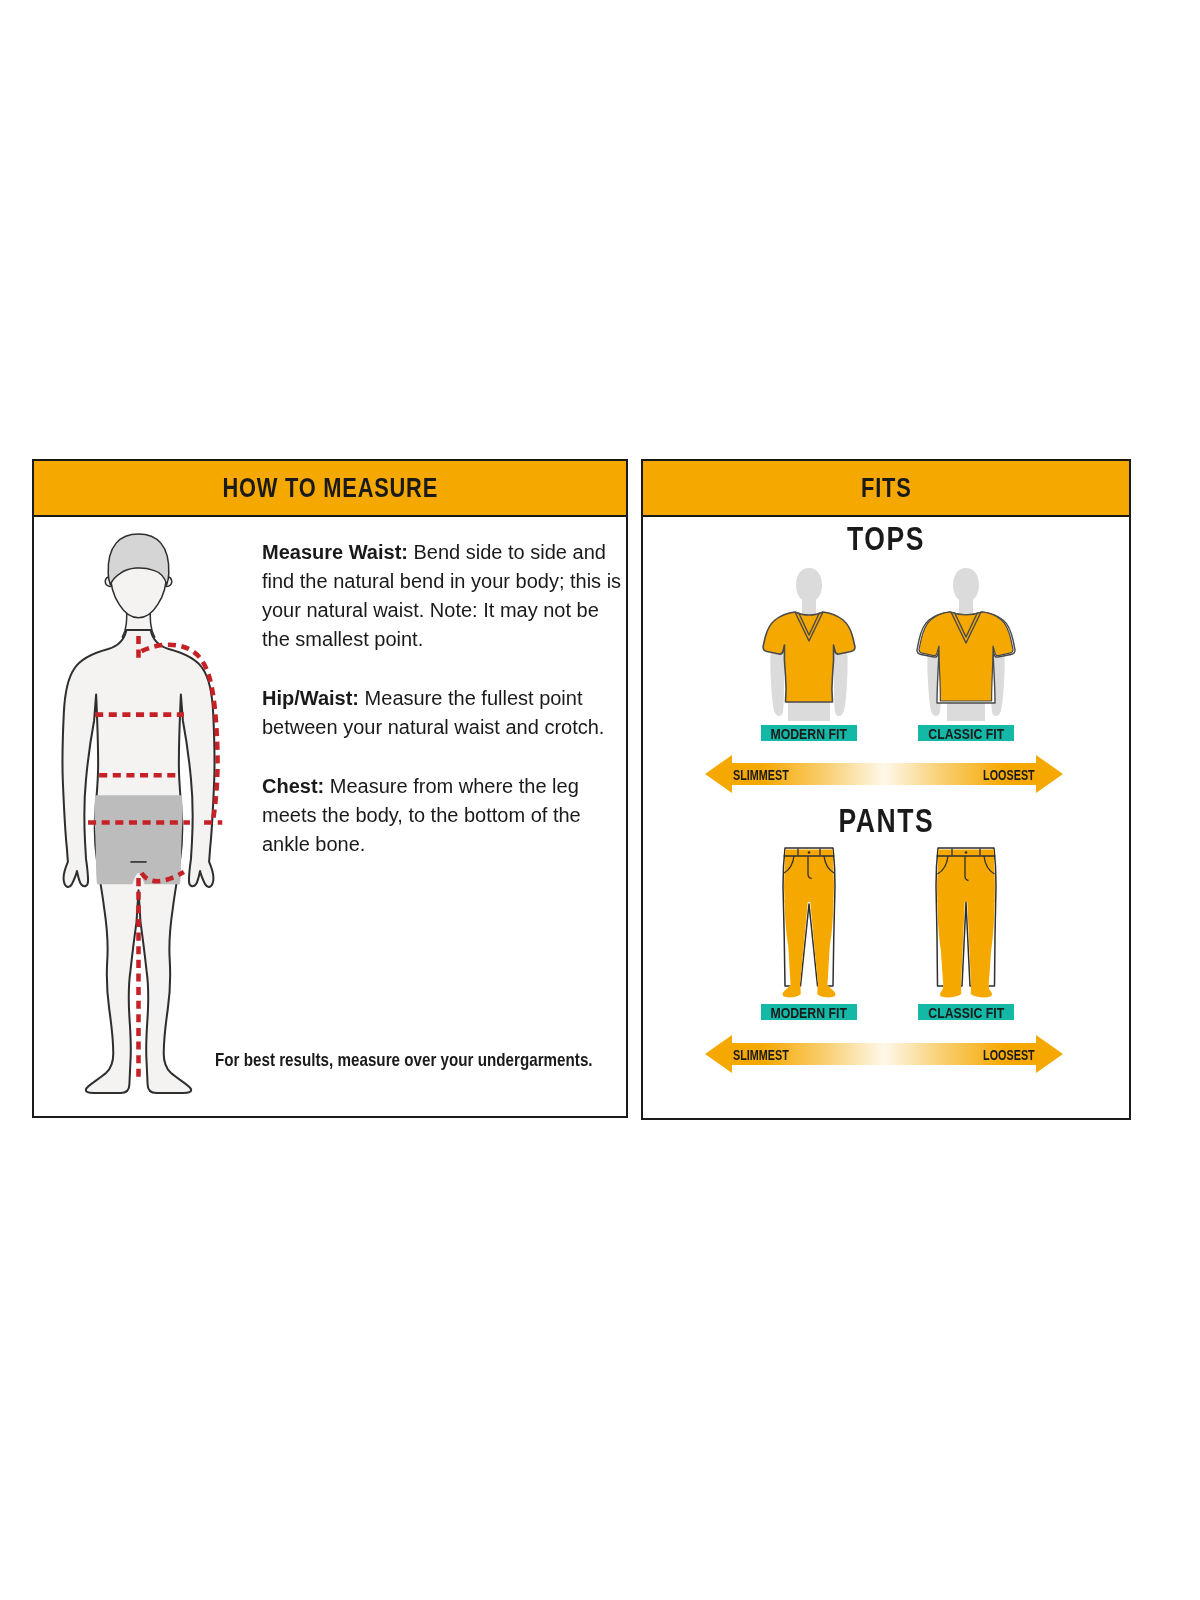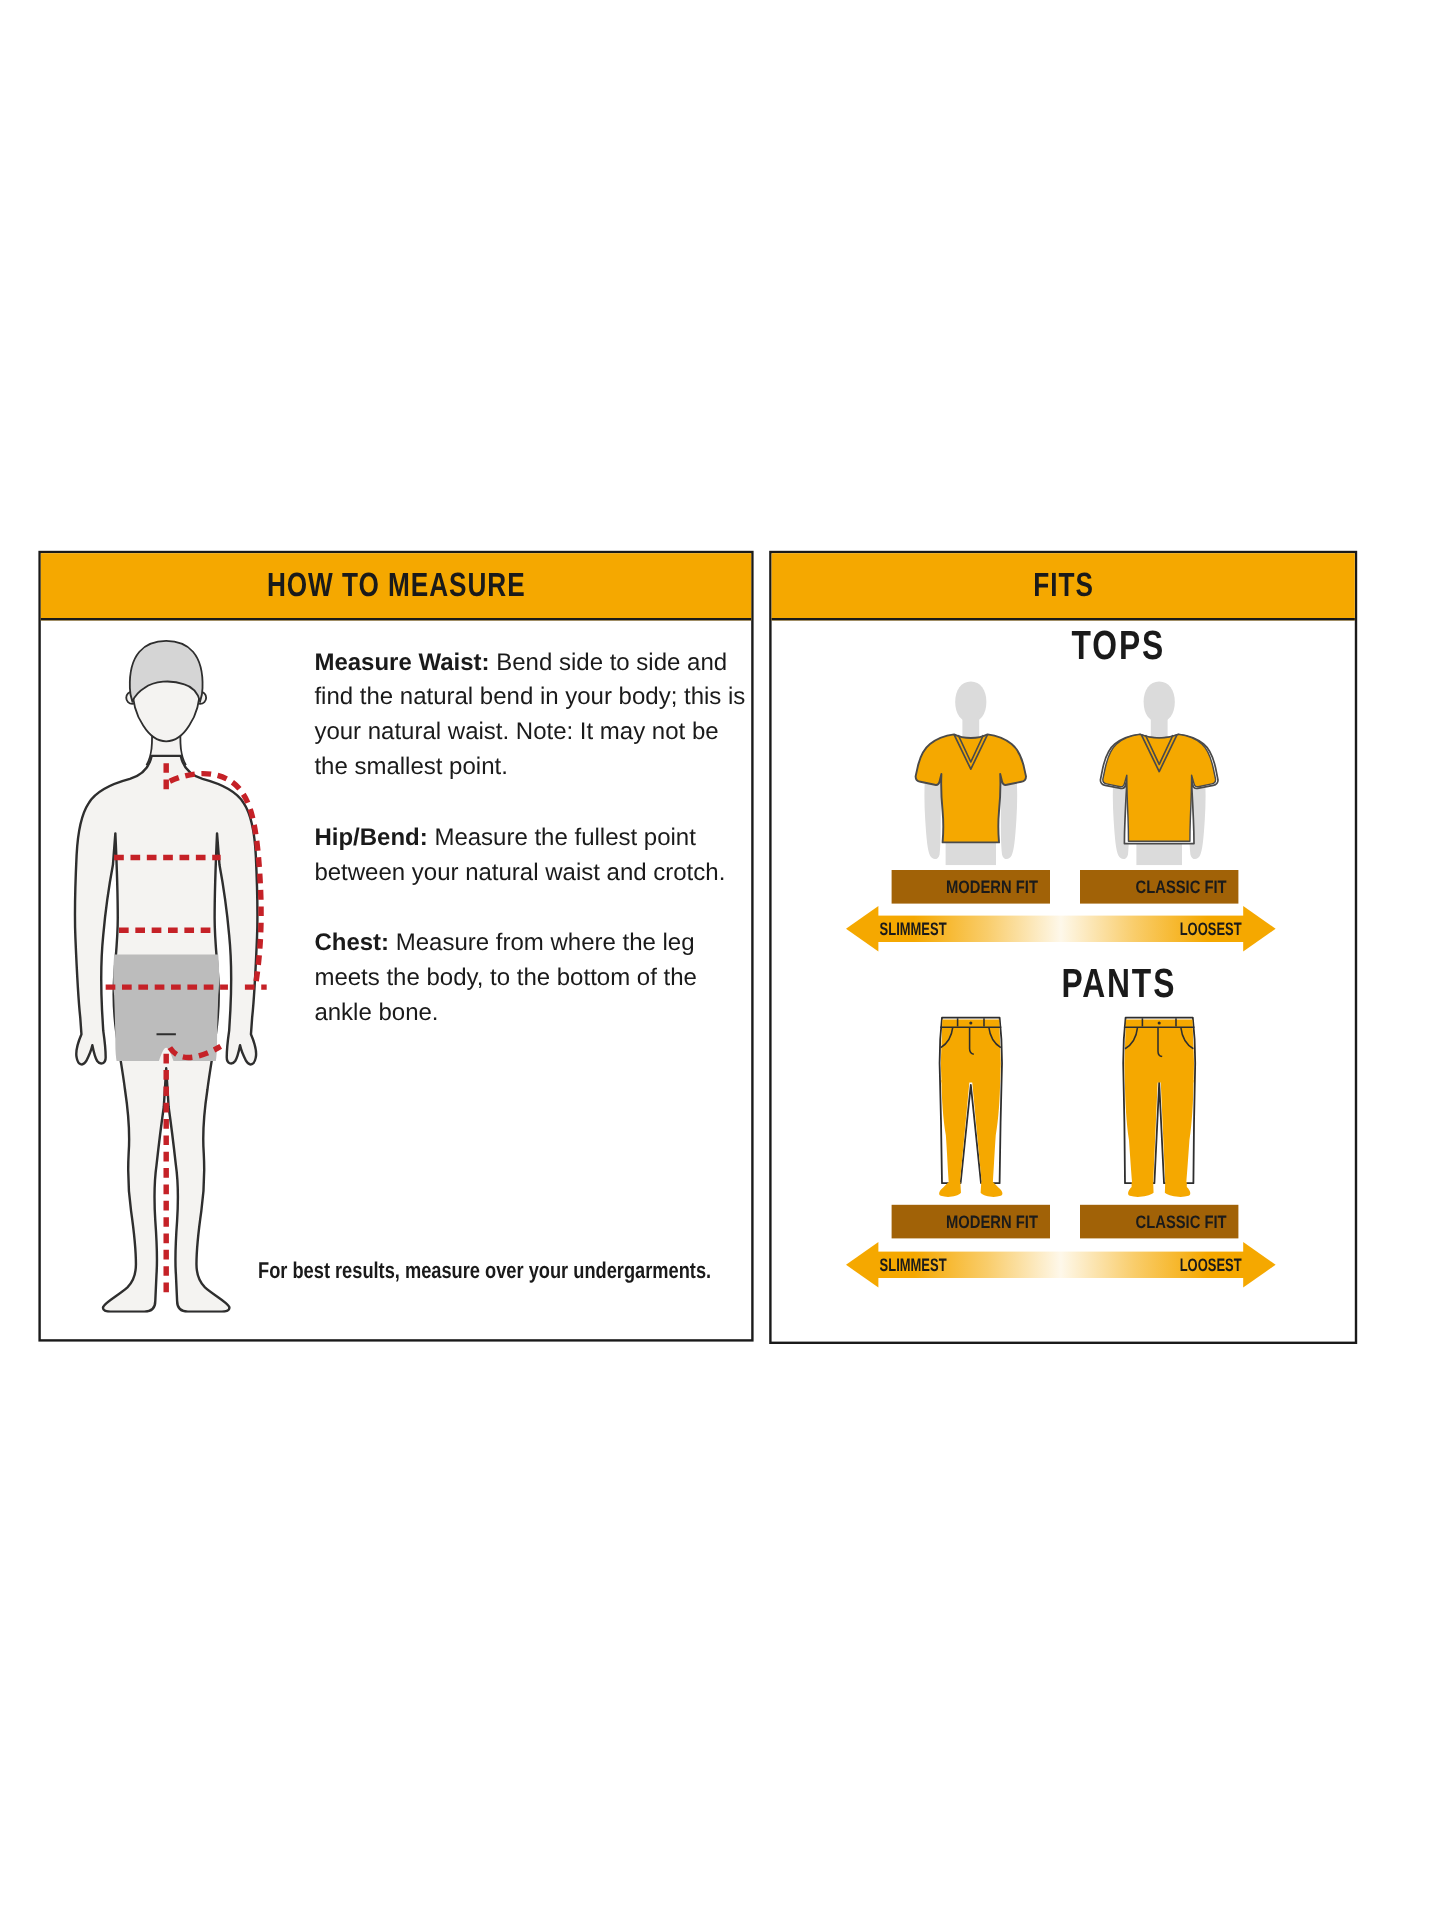--- a/index.html
+++ b/index.html
@@ -27,34 +27,34 @@
   .measure-item strong{font-weight:bold;}
   .measure-foot{
     position:absolute;left:181px;top:532px;margin:0;
     font-size:19px;font-weight:bold;white-space:nowrap;
     transform:scaleX(0.8);transform-origin:left center;
   }
 
   
   .group-heading{
     position:absolute;left:0;width:100%;margin:0;text-align:center;
-    font-size:34px;font-weight:bold;letter-spacing:2px;padding-left:46px;
+    font-size:34px;font-weight:bold;letter-spacing:2px;
   }
   .group-heading .hd-in{display:inline-block;transform:scaleX(0.78);white-space:nowrap;}
   .heading-tops{top:2px;}
   .heading-pants{top:284px;}
   .fig{position:absolute;transform:translateX(-50%);}
   .col-a{left:166px;}
   .col-b{left:323px;}
   .tops-row{top:46px;width:130px;height:158px;}
   .pants-row{top:327px;width:90px;height:158px;}
   .fit-label{
     position:absolute;transform:translateX(-50%);
-    width:96px;height:28px;background:#a16207;
-    display:flex;align-items:center;justify-content:center;padding-left:36px;
+    width:96px;height:16px;background:#14b8a6;
+    display:flex;align-items:center;justify-content:center;
   }
   .labels-tops{top:208px;}
   .labels-pants{top:487px;}
   .fit-label span{
     font-size:15px;font-weight:bold;white-space:nowrap;
     display:inline-block;transform:scaleX(0.82);
   }
   .scale-arrow{position:absolute;left:62px;right:66px;height:38px;}
   .arrow-tops{top:238px;}
   .arrow-pants{top:518px;}
@@ -193,21 +193,21 @@
           <path d="M100 346 L100 548"></path>
         </g>
       </svg>
 
       <div class="measure-text">
         <p class="measure-item">
           <strong>Measure Waist:</strong>
           <span>Bend side to side and find the natural bend in your body; this is your natural waist. Note: It may not be the smallest point.</span>
         </p>
         <p class="measure-item">
-          <strong>Hip/Bend:</strong>
+          <strong>Hip/Waist:</strong>
           <span>Measure the fullest point between your natural waist and crotch.</span>
         </p>
         <p class="measure-item">
           <strong>Chest:</strong>
           <span>Measure from where the leg meets the body, to the bottom of the ankle bone.</span>
         </p>
       </div>
 
       <p class="measure-foot">For best results, measure over your undergarments.</p>
     </div>

